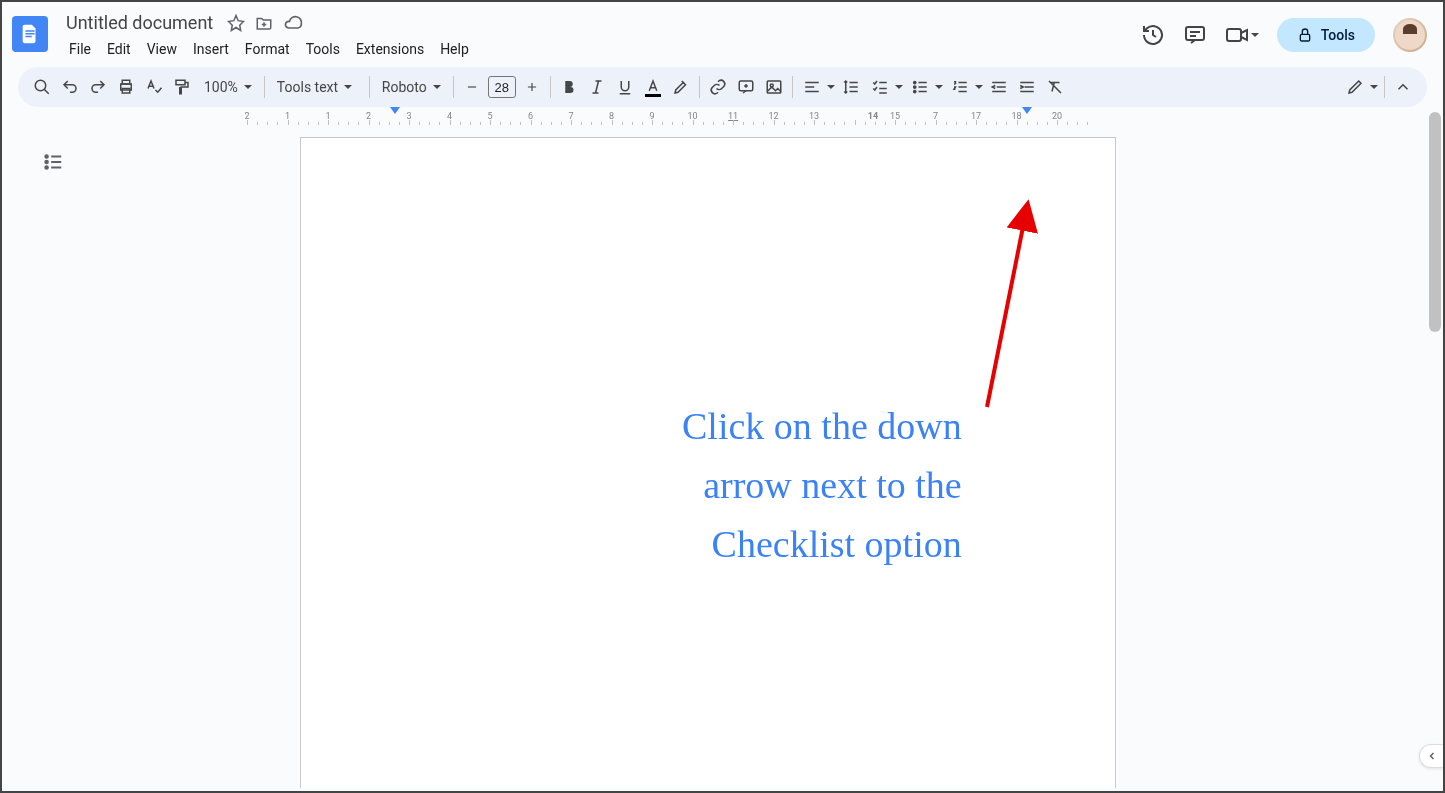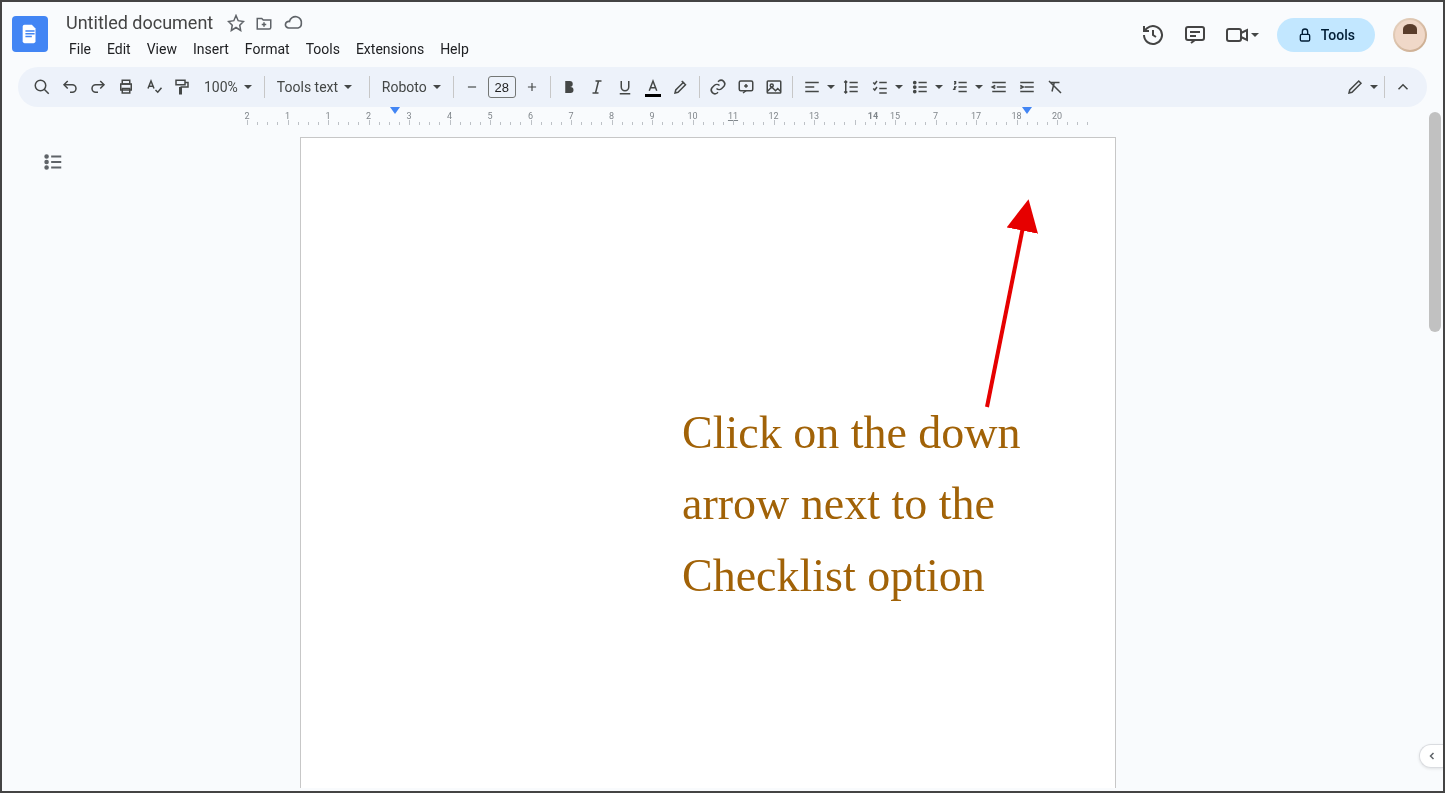--- a/index.html
+++ b/index.html
@@ -241,25 +241,25 @@
   top: 30px;
   width: 816px;
   height: 1056px;
   background: #fff;
   border: 1px solid #c7c7c7;
 }
 .annotation {
   position: absolute;
   left: 680px;
   top: 290px;
-  color: #a16207;
+  color: #3b82f6;
   font-family: "Comic Sans MS", "Segoe Script", cursive;
-  font-size: 46px;
+  font-size: 38px;
   line-height: 1.55;
-  text-align: left;
+  text-align: right;
   font-weight: 400;
   white-space: pre-line;
 }
 .annotation-arrow {
   position: absolute;
   left: 965px;
   top: 90px;
   pointer-events: none;
 }
 .side-panel-toggle {

